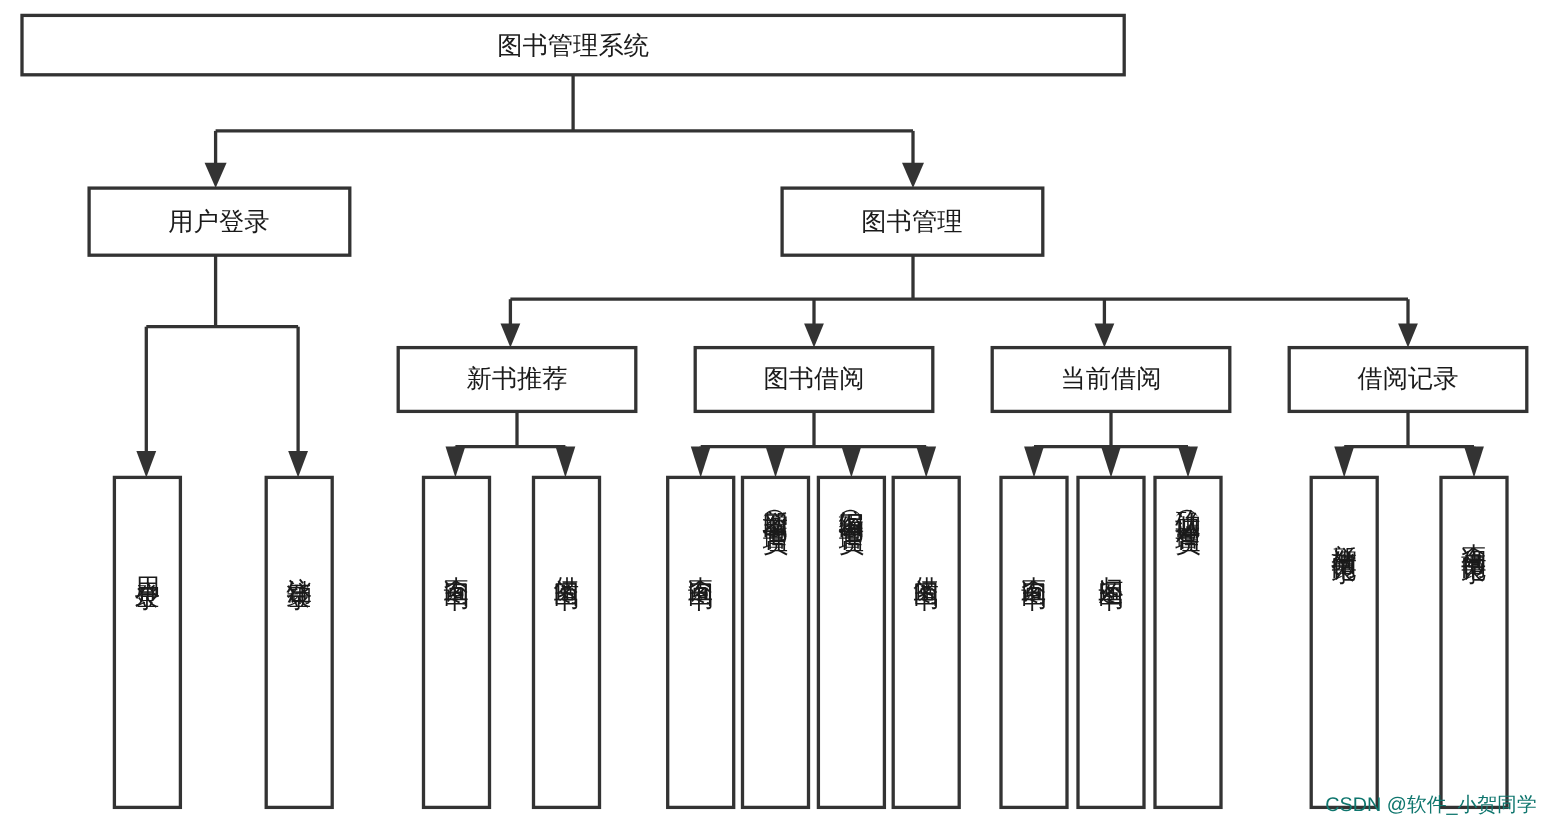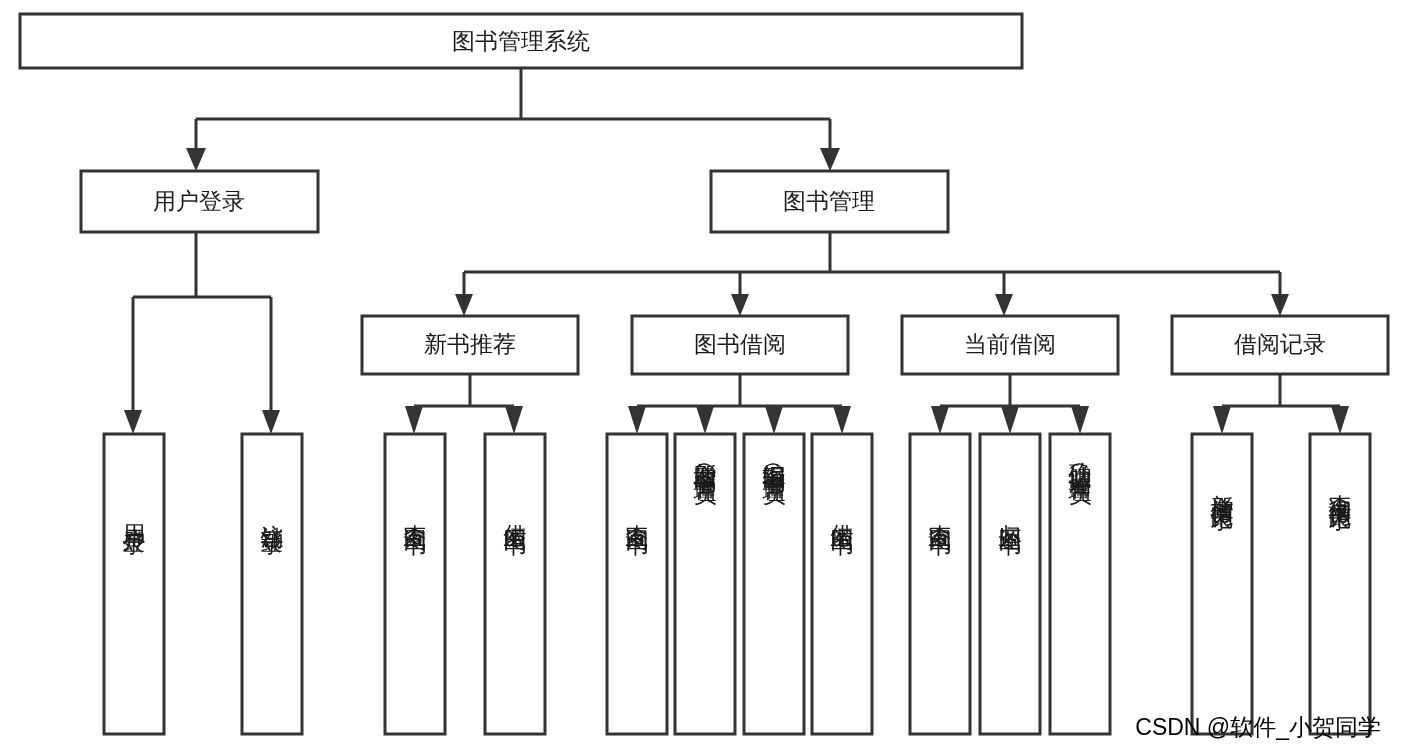--- a/index.html
+++ b/index.html
@@ -52,25 +52,25 @@
     stroke: #333333;
     stroke-width: 3;
     fill: none;
   }
   .arrow-head {
     fill: #333333;
     stroke: none;
   }
   .watermark {
     position: absolute;
-    right: 24px;
+    right: 8px;
     bottom: 4px;
     font-family: "Liberation Sans", "DejaVu Sans", sans-serif;
-    font-size: 23px;
-    color: #000000;
+    font-size: 18px;
+    color: #0f766e;
     white-space: nowrap;
     pointer-events: none;
   }
 </style>
 </head>
 <body>
 
 <svg id="diagram" viewBox="0 0 1405 747" xmlns="http://www.w3.org/2000/svg">
 
   <g>

